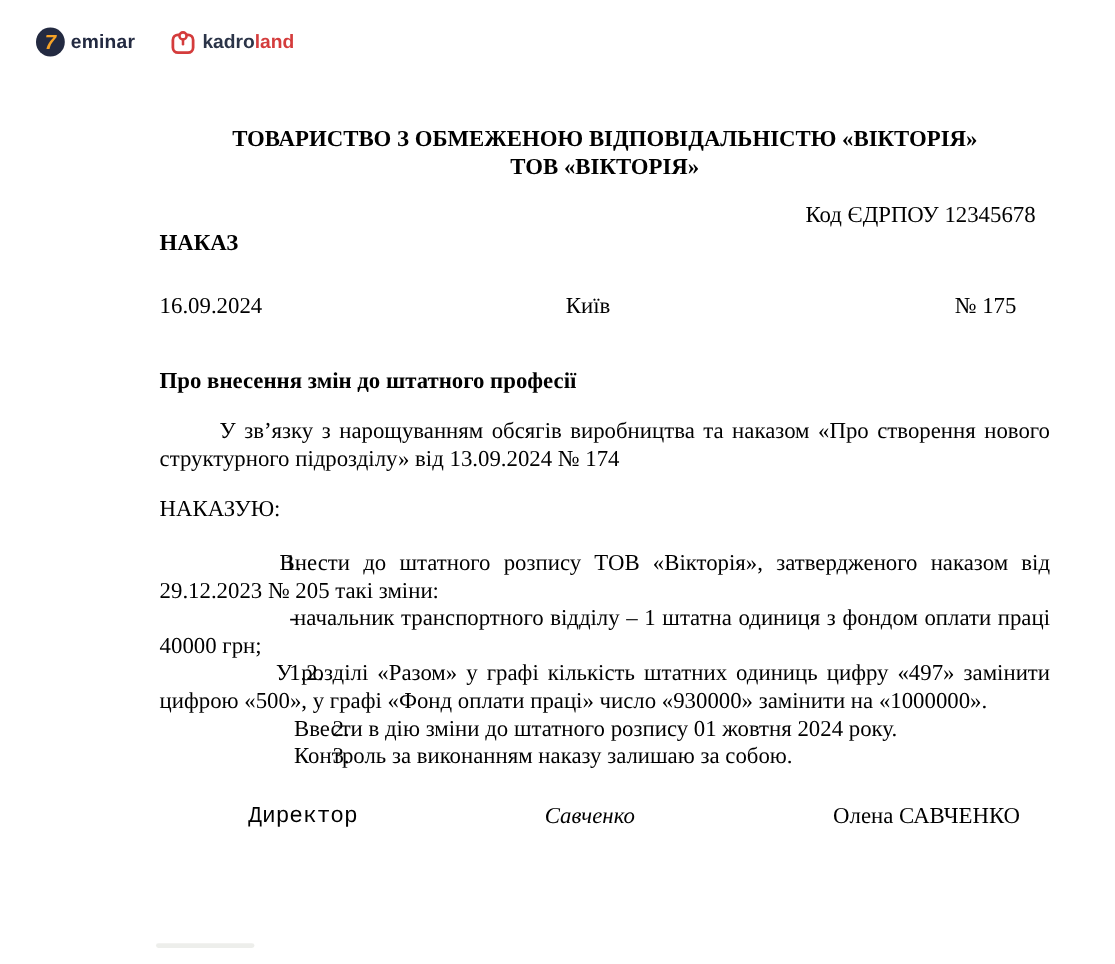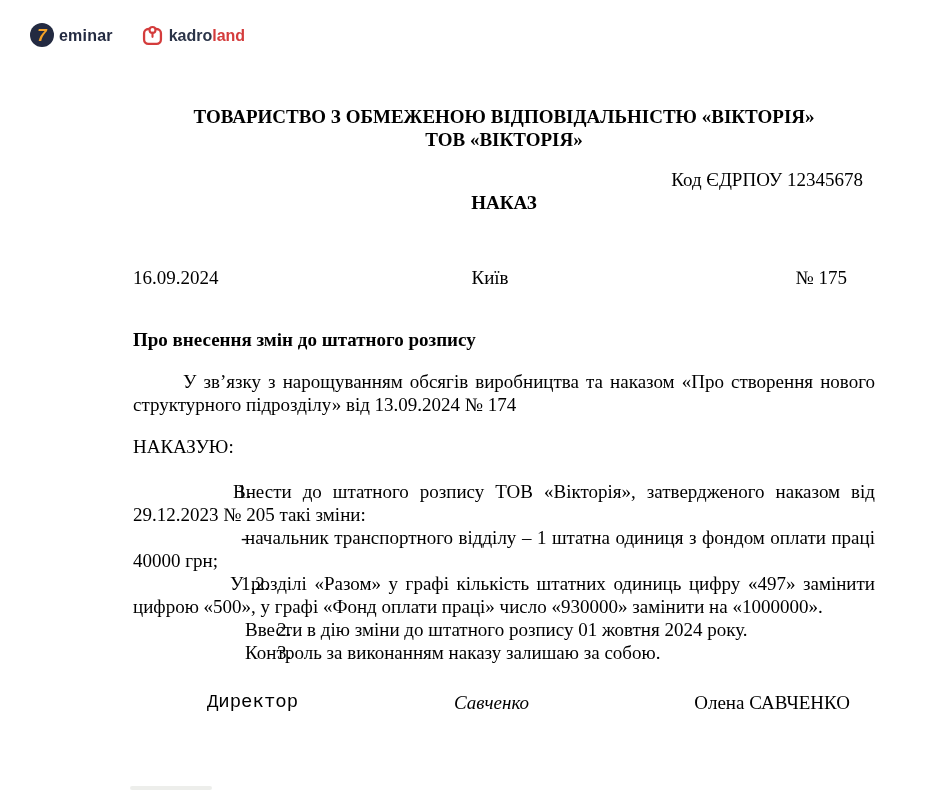--- a/index.html
+++ b/index.html
@@ -29,22 +29,22 @@
   .kadro-text{font-weight:bold;font-size:16px;color:#2b3448;}
   .kadro-text .land{color:#d43c3c;}
   
   .content{
     position:absolute;top:16px;left:0;box-sizing:border-box;
     width:929px;padding:89px 54px 0 133px;
   }
   p{margin:0;}
   .doc-title{text-align:center;font-weight:bold;}
   .code-line{text-align:right;margin-top:17px;padding-right:12px;}
-  .nakaz-line{text-align:center;font-weight:bold;}
-  .date-line{display:flex;margin-top:52px;align-items:center;}
+  .nakaz-line{text-align:left;font-weight:bold;}
+  .date-line{display:flex;margin-top:30px;align-items:center;}
   .date-line .l{flex:1;text-align:left;}
   .date-line .c{flex:1;text-align:center;}
   .date-line .r{flex:1;text-align:right;padding-right:28px;}
   .subject{font-weight:bold;margin-top:39px;}
   .intro{margin-top:19px;text-align:justify;text-indent:50px;}
   .nakazuyu{margin-top:19px;}
   .items{margin-top:22px;}
   .item{text-align:justify;}
   .ind-52{text-indent:52px;}
   .ind-54{text-indent:54px;}
@@ -91,21 +91,21 @@
     <p class="code-line">Код ЄДРПОУ 12345678</p>
 
     <p class="nakaz-line">НАКАЗ</p>
 
     <div class="date-line">
       <span class="l">16.09.2024</span>
       <span class="c">Київ</span>
       <span class="r">№ 175</span>
     </div>
 
-    <p class="subject">Про внесення змін до штатного розпису</p>
+    <p class="subject">Про внесення змін до штатного професії</p>
 
     <p class="intro">У зв’язку з нарощуванням обсягів виробництва та наказом «Про створення нового структурного підрозділу» від 13.09.2024 № 174</p>
 
     <p class="nakazuyu">НАКАЗУЮ:</p>
 
     <div class="items">
       <p class="item ind-52"><span class="marker w48">1.</span><span>Внести до штатного розпису ТОВ «Вікторія», затвердженого наказом від 29.12.2023 № 205 такі зміни:</span></p>
 
 
       <p class="item ind-54"><span class="marker w58">-</span><span>начальник транспортного відділу – 1 штатна одиниця з фондом оплати праці 40000 грн;</span></p>

